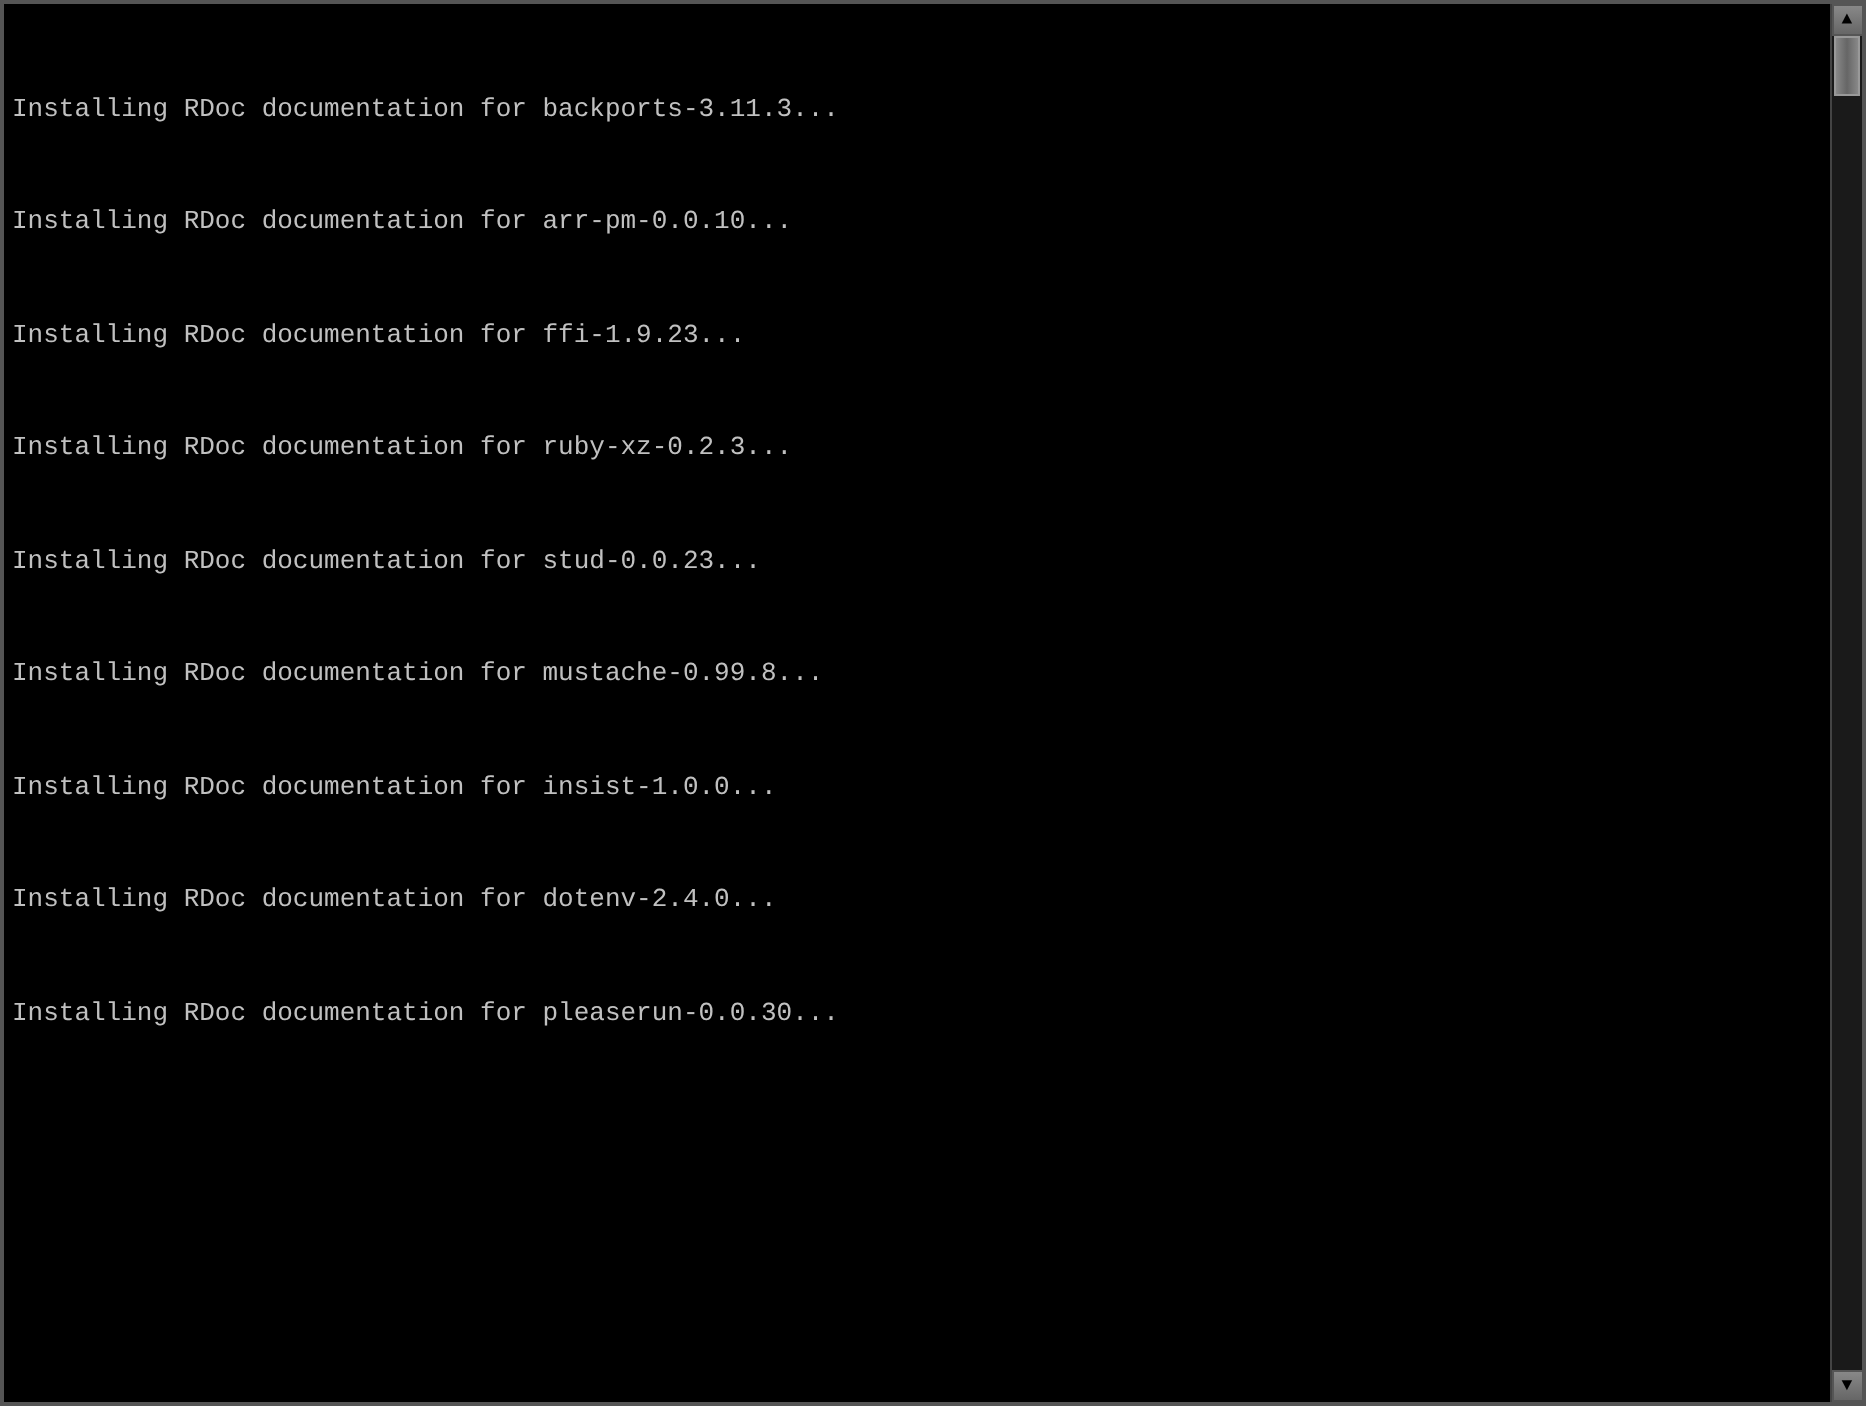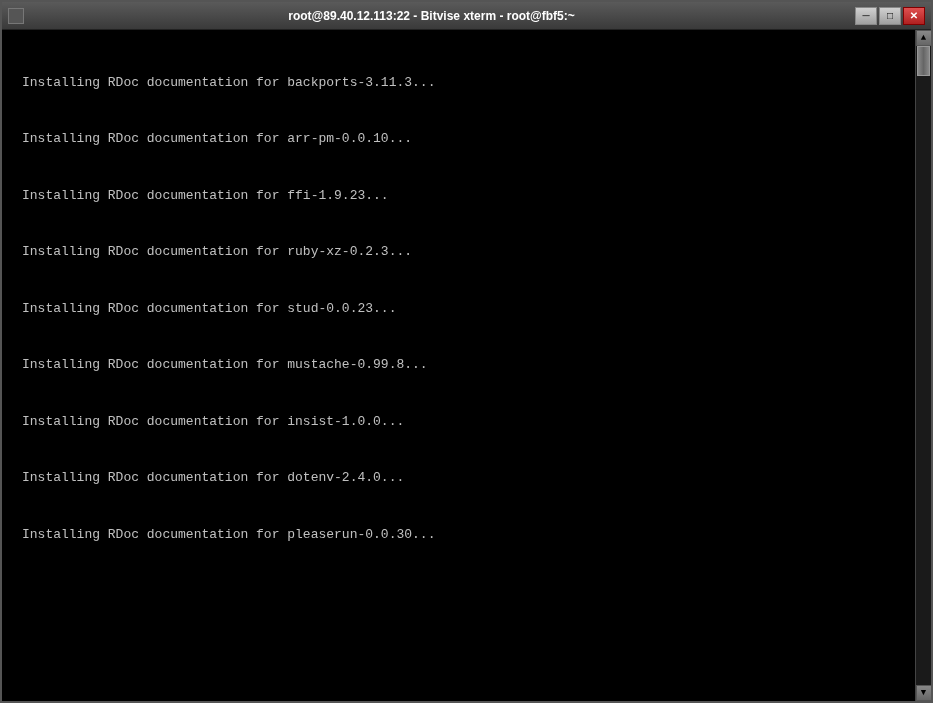--- a/index.html
+++ b/index.html
@@ -83,21 +83,21 @@
       flex: 1;
       display: flex;
       background: #000000;
       overflow: hidden;
       position: relative;
     }
 
     .terminal-content {
       flex: 1;
       overflow-y: auto;
-      padding: 6px 6px 6px 20px;
+      padding: 6px 6px 6px 4px;
       color: #c0c0c0;
       font-size: 13px;
       line-height: 1.45;
       white-space: pre;
       font-family: 'Courier New', Courier, monospace;
     }
 
     .scrollbar {
       width: 16px;
       background: #2a2a2a;
@@ -139,31 +139,20 @@
     }
 
     .text-white { color: #c0c0c0; }
 
     .line { display: block; }
   </style>
 </head>
 <body>
 
 <div class="window">
-  <div class="titlebar">
-    <div style="width:60px; display:flex; align-items:center;">
-      <div style="width:16px; height:16px; background:#555; border:1px solid #777; margin-right:4px; flex-shrink:0;"></div>
-    </div>
-    <div class="titlebar-title">root@89.40.12.113:22 - Bitvise xterm - root@fbf5:~</div>
-    <div class="window-controls">
-      <div class="win-btn win-btn-minimize">─</div>
-      <div class="win-btn win-btn-maximize">□</div>
-      <div class="win-btn win-btn-close">✕</div>
-    </div>
-  </div>
 
   <div class="terminal-container">
     <div class="terminal-content">
       <span class="line text-white">Installing RDoc documentation for backports-3.11.3...</span>
       <span class="line text-white">Installing RDoc documentation for arr-pm-0.0.10...</span>
       <span class="line text-white">Installing RDoc documentation for ffi-1.9.23...</span>
       <span class="line text-white">Installing RDoc documentation for ruby-xz-0.2.3...</span>
       <span class="line text-white">Installing RDoc documentation for stud-0.0.23...</span>
       <span class="line text-white">Installing RDoc documentation for mustache-0.99.8...</span>
       <span class="line text-white">Installing RDoc documentation for insist-1.0.0...</span>

